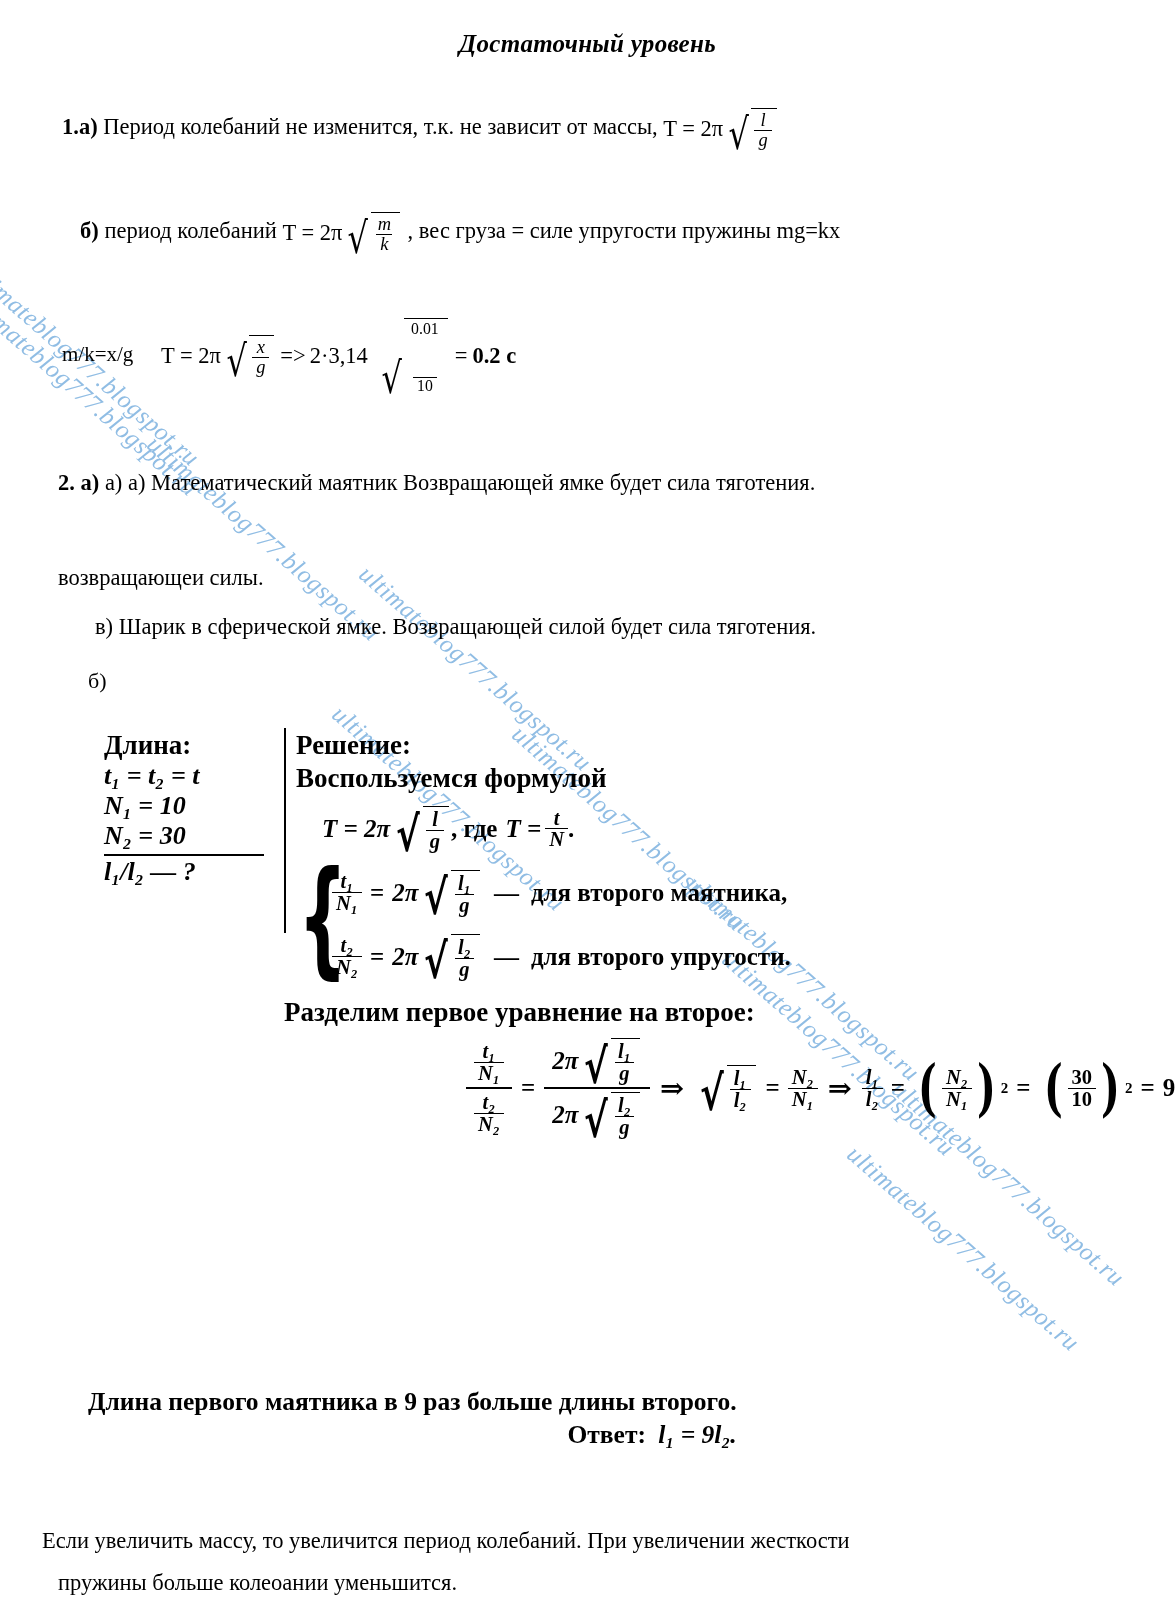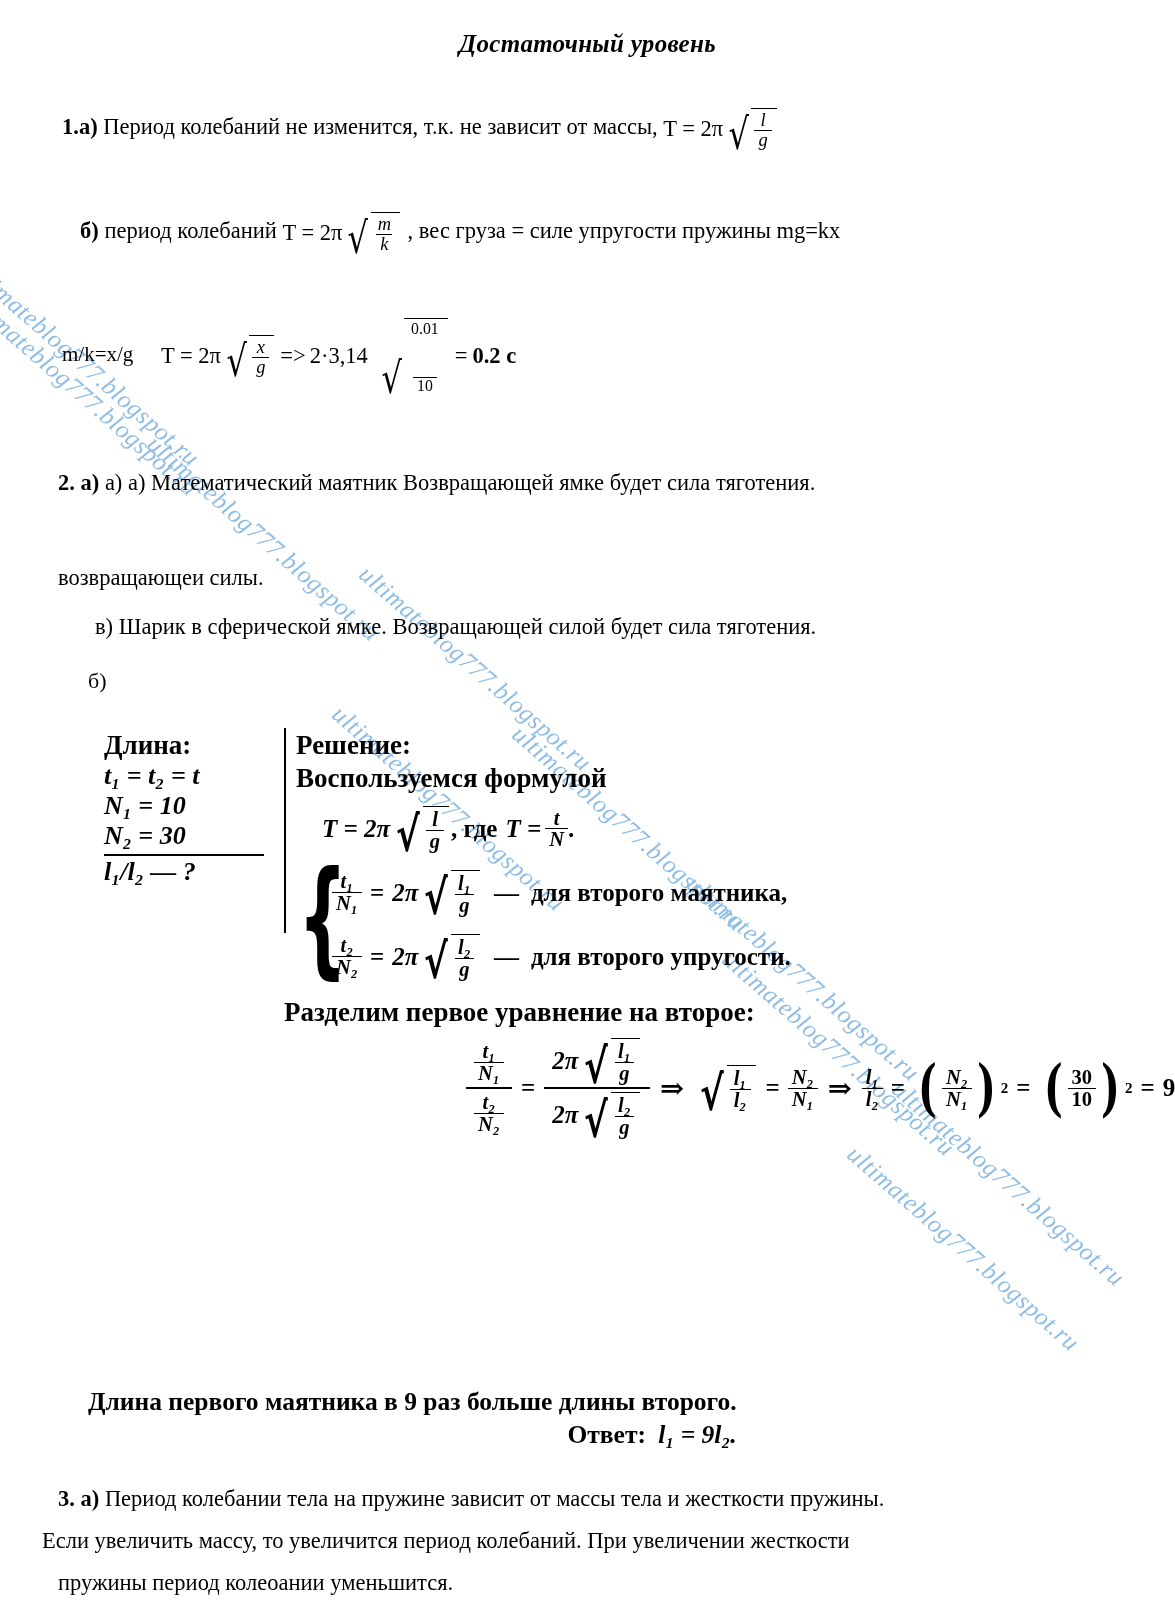--- a/index.html
+++ b/index.html
@@ -512,24 +512,20 @@
   </div>
 
   <div class="conclusion">
     <div>Длина первого маятника в 9 раз больше длины второго.</div>
     <div class="answer">
       <span>Ответ:</span>
       <span class="ital" style="margin-left:6px;">l₁ = 9l₂.</span>
     </div>
   </div>
 
-  <div class="para" style="left:58px; top:1484px;">
-    <b class="lead">3. а)</b>
-    <span>Период колебании тела на пружине зависит от массы тела и жесткости пружины.</span>
-  </div>
   <div class="para" style="left:42px; top:1526px;">
     <span>Если увеличить массу, то увеличится период колебаний. При увеличении жесткости</span>
   </div>
   <div class="para" style="left:58px; top:1568px;">
-    <span>пружины период колеоании уменьшится.</span>
+    <span>пружины больше колеоании уменьшится.</span>
   </div>
 
 </div>
 
 </body></html>

